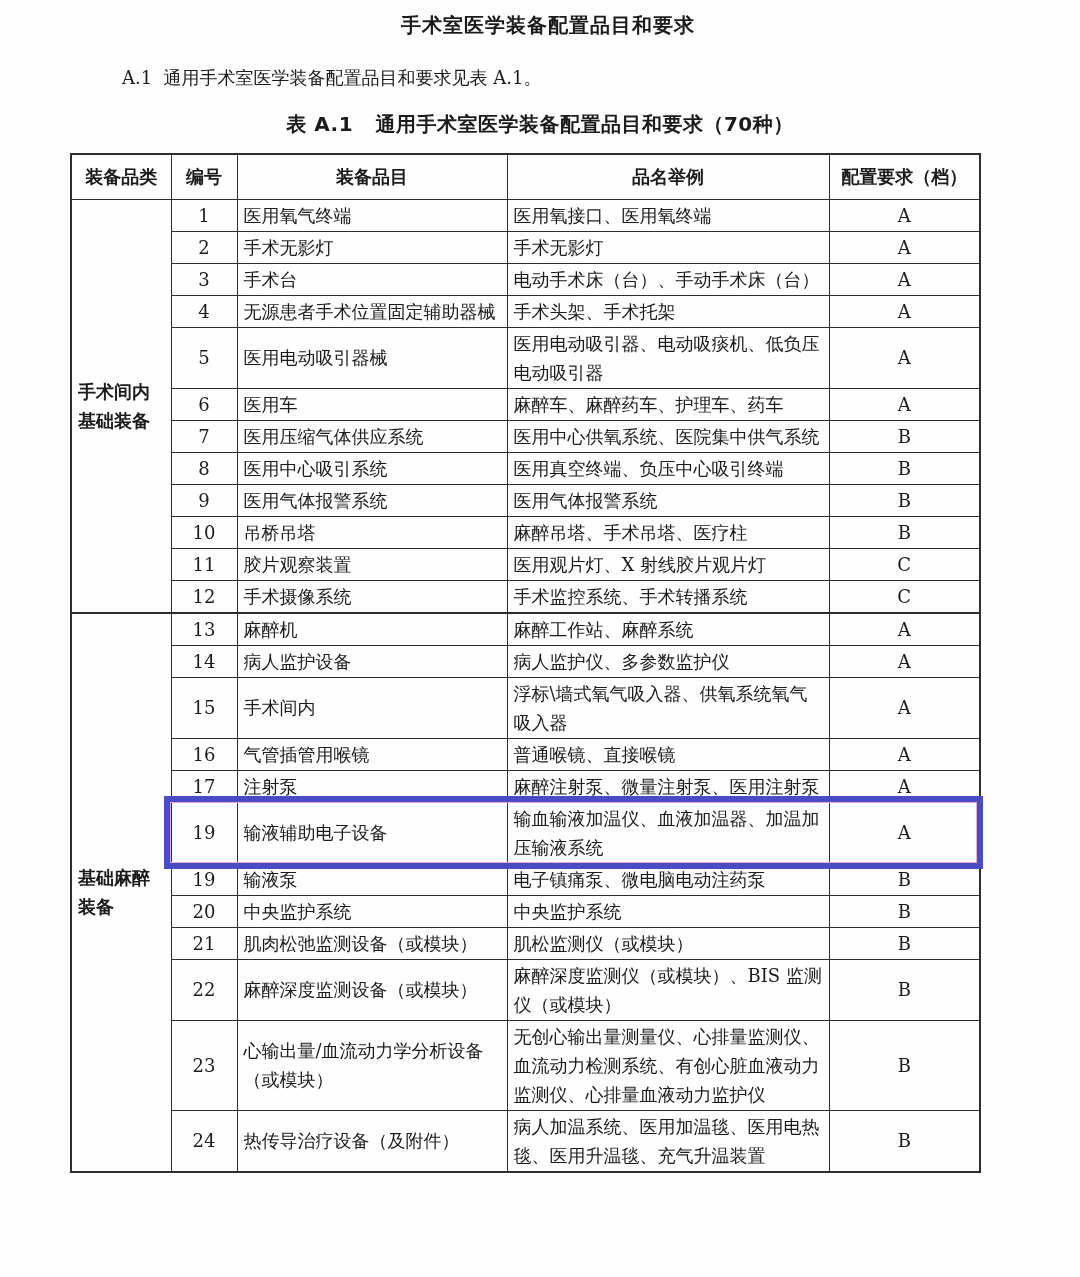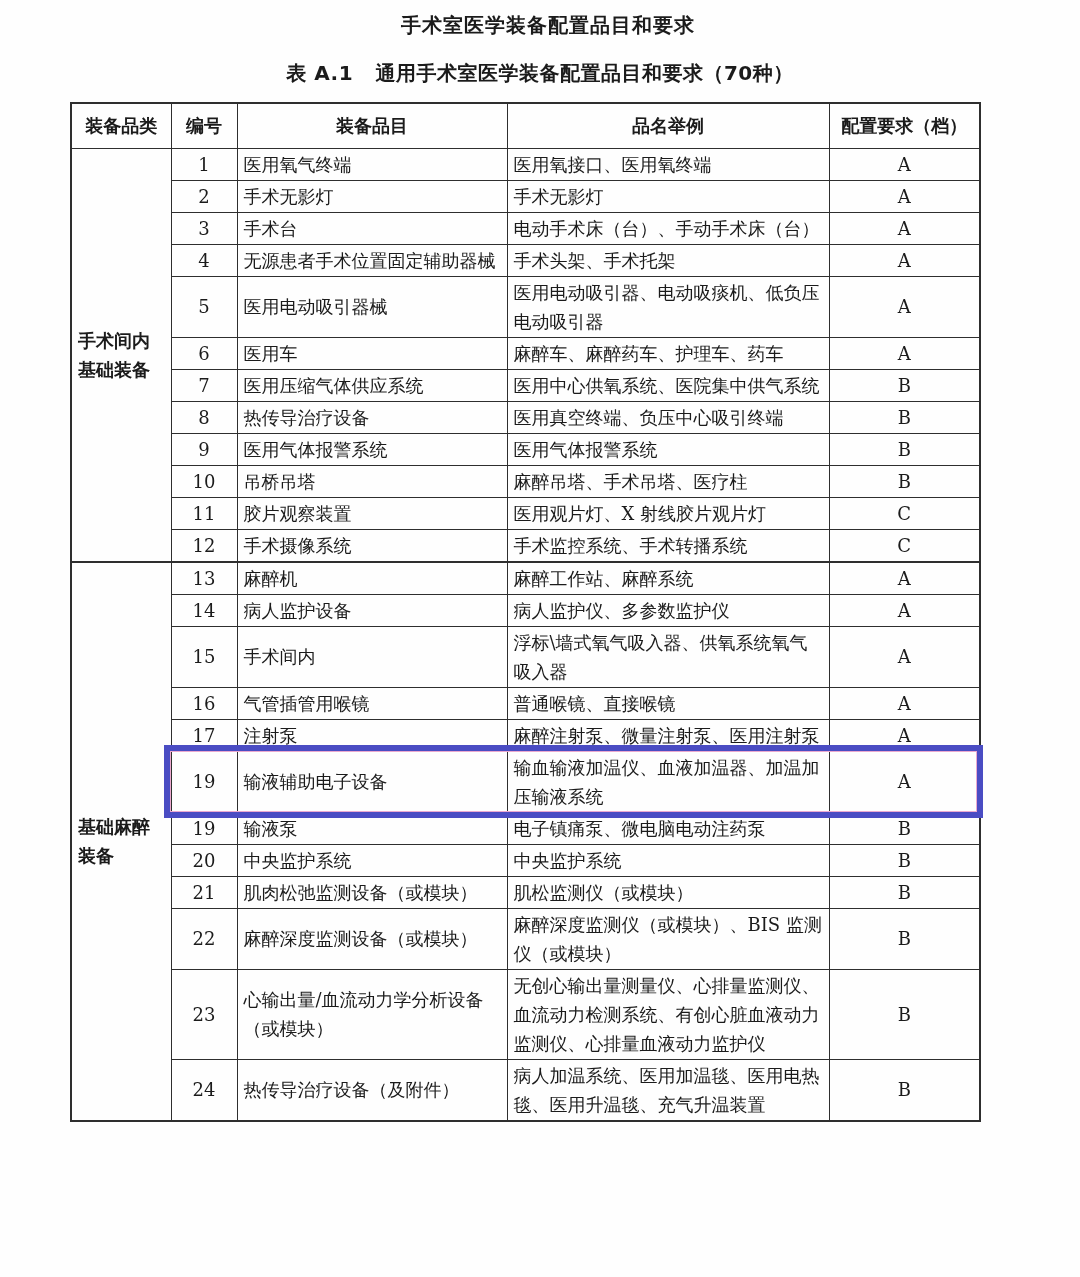--- a/index.html
+++ b/index.html
@@ -87,20 +87,21 @@
     border:6px solid #4a4cc3;
     box-sizing:border-box;
     pointer-events:none;
   }
 </style>
 </head>
 <body>
 
 <div class="page">
   <h1 class="title">手术室医学装备配置品目和要求</h1>
+  <p class="intro">A.1  通用手术室医学装备配置品目和要求见表 A.1。</p>
   <h2 class="caption">表 A.1   通用手术室医学装备配置品目和要求（70种）</h2>
 
   <div class="table-wrap">
     <table class="equip">
       <colgroup>
         <col style="width:100px">
         <col style="width:66px">
         <col style="width:270px">
         <col style="width:322px">
         <col style="width:151px">
@@ -154,21 +155,21 @@
             <td class="grade-cell">A</td>
           </tr>
           <tr>
             <td class="num-cell">7</td>
             <td class="item-cell">医用压缩气体供应系统</td>
             <td class="examples-cell">医用中心供氧系统、医院集中供气系统</td>
             <td class="grade-cell">B</td>
           </tr>
           <tr>
             <td class="num-cell">8</td>
-            <td class="item-cell">热传导治疗设备</td>
+            <td class="item-cell">医用中心吸引系统</td>
             <td class="examples-cell">医用真空终端、负压中心吸引终端</td>
             <td class="grade-cell">B</td>
           </tr>
           <tr>
             <td class="num-cell">9</td>
             <td class="item-cell">医用气体报警系统</td>
             <td class="examples-cell">医用气体报警系统</td>
             <td class="grade-cell">B</td>
           </tr>
           <tr>

